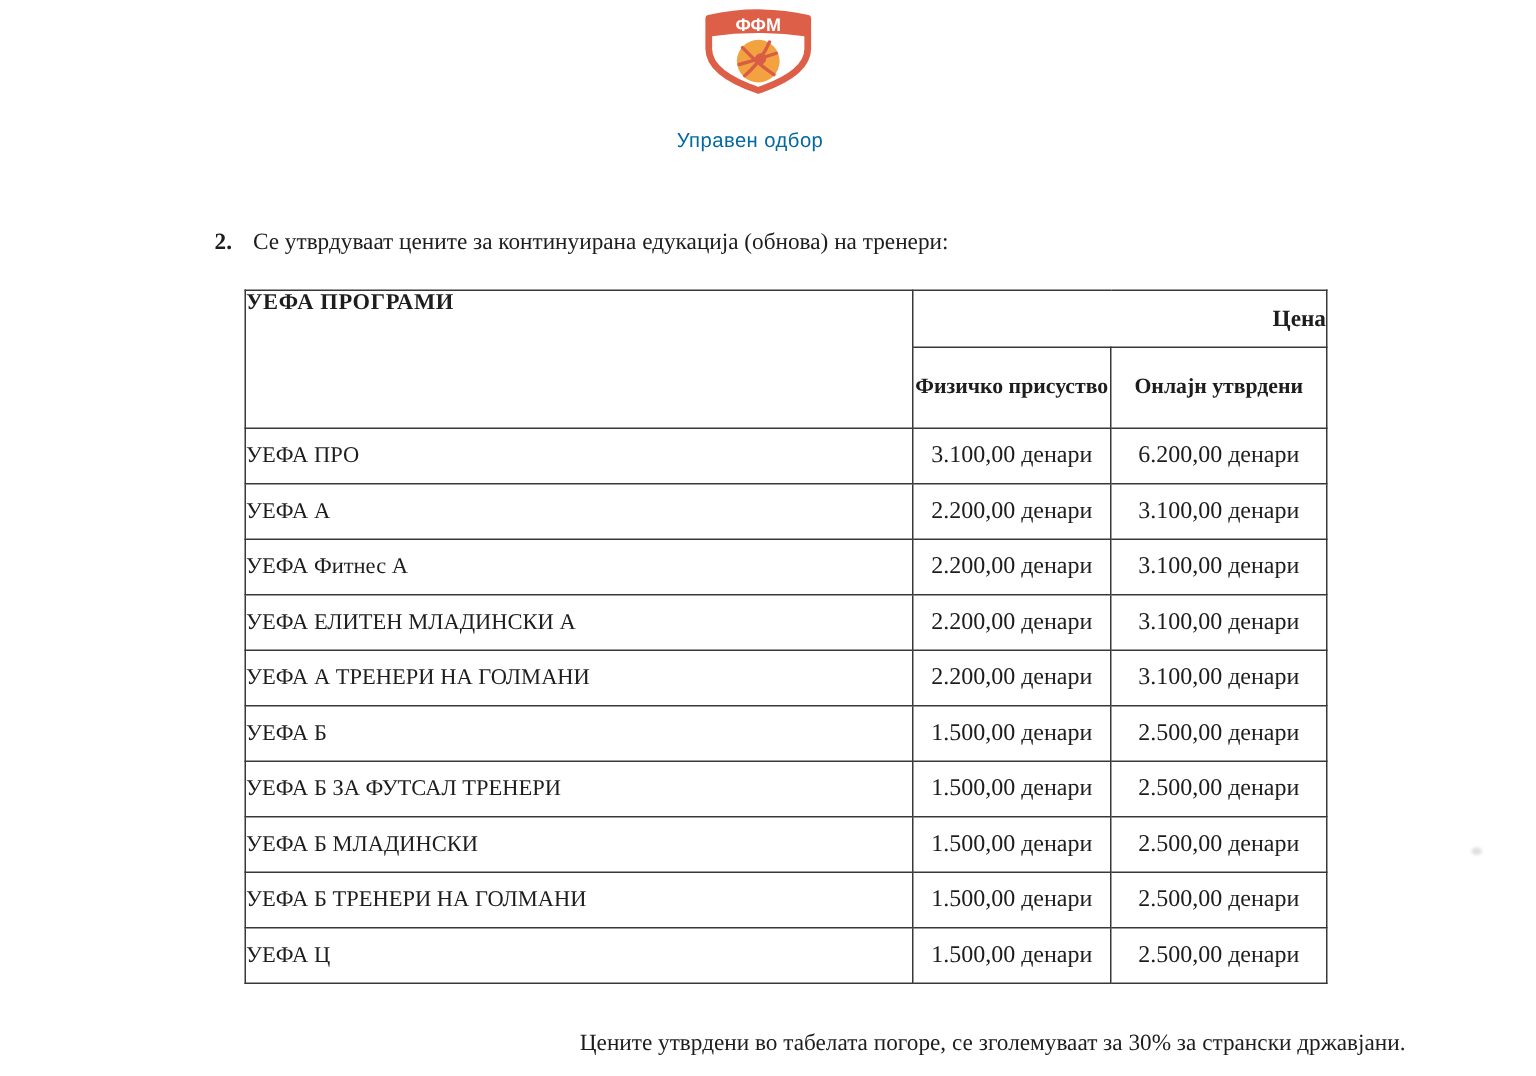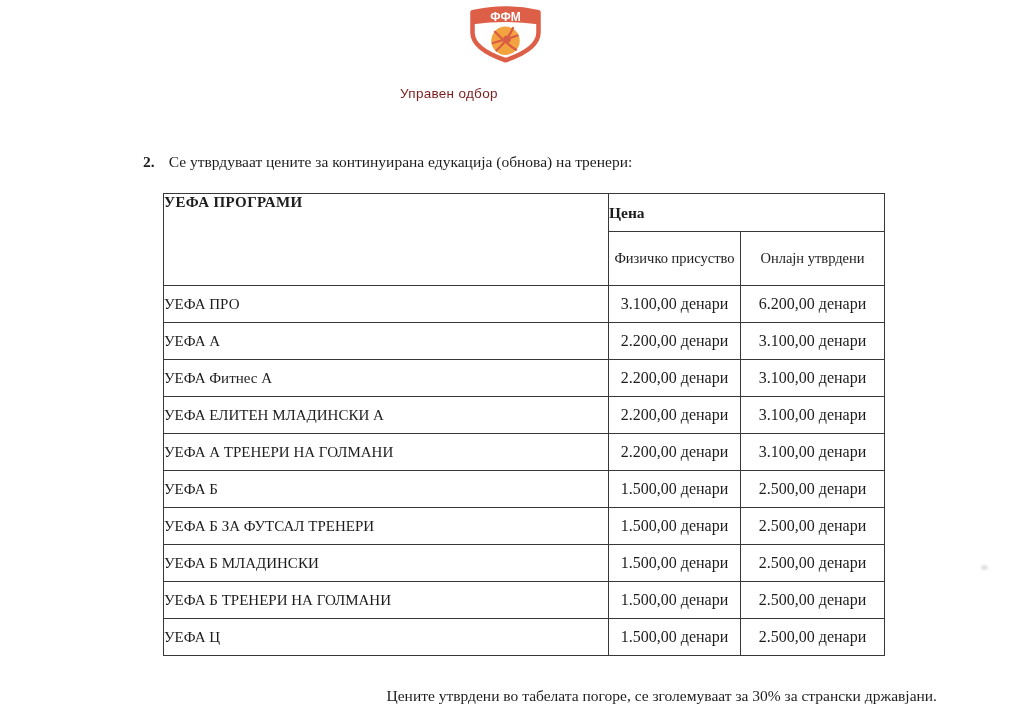--- a/index.html
+++ b/index.html
@@ -23,24 +23,25 @@
     left: 468px;
     top: 5px;
     width: 75px;
     height: 58px;
   }
   .board-label {
     position: absolute;
     left: 400px;
     top: 86px;
     width: 200px;
+    text-align: center;
     font-family: "Liberation Sans", sans-serif;
     font-size: 13.5px;
     letter-spacing: 0.3px;
-    color: #7f1d1d;
+    color: #0369a1;
   }
 
   
   .intro {
     position: absolute;
     left: 143px;
     top: 152px;
     width: 740px;
     font-size: 15.5px;
     line-height: 1.25;
@@ -68,29 +69,29 @@
   .th-programs {
     vertical-align: top;
     text-align: left;
     font-weight: bold;
     font-size: 15px;
     padding-top: 8px;
     letter-spacing: 0.4px;
   }
   .row-price-header { height: 38px; }
   .th-price {
-    text-align: left;
+    text-align: right;
     font-weight: bold;
     font-size: 15.5px;
     vertical-align: middle;
   }
   .row-sub-header { height: 54px; }
   .th-sub {
     text-align: center;
-    font-weight: normal;
+    font-weight: bold;
     font-size: 14.5px;
     vertical-align: middle;
     line-height: 1.4;
     padding: 4px 16px;
   }
   tbody tr { height: 37px; }
   .td-prog {
     text-align: left;
     vertical-align: middle;
     padding-left: 12px;

